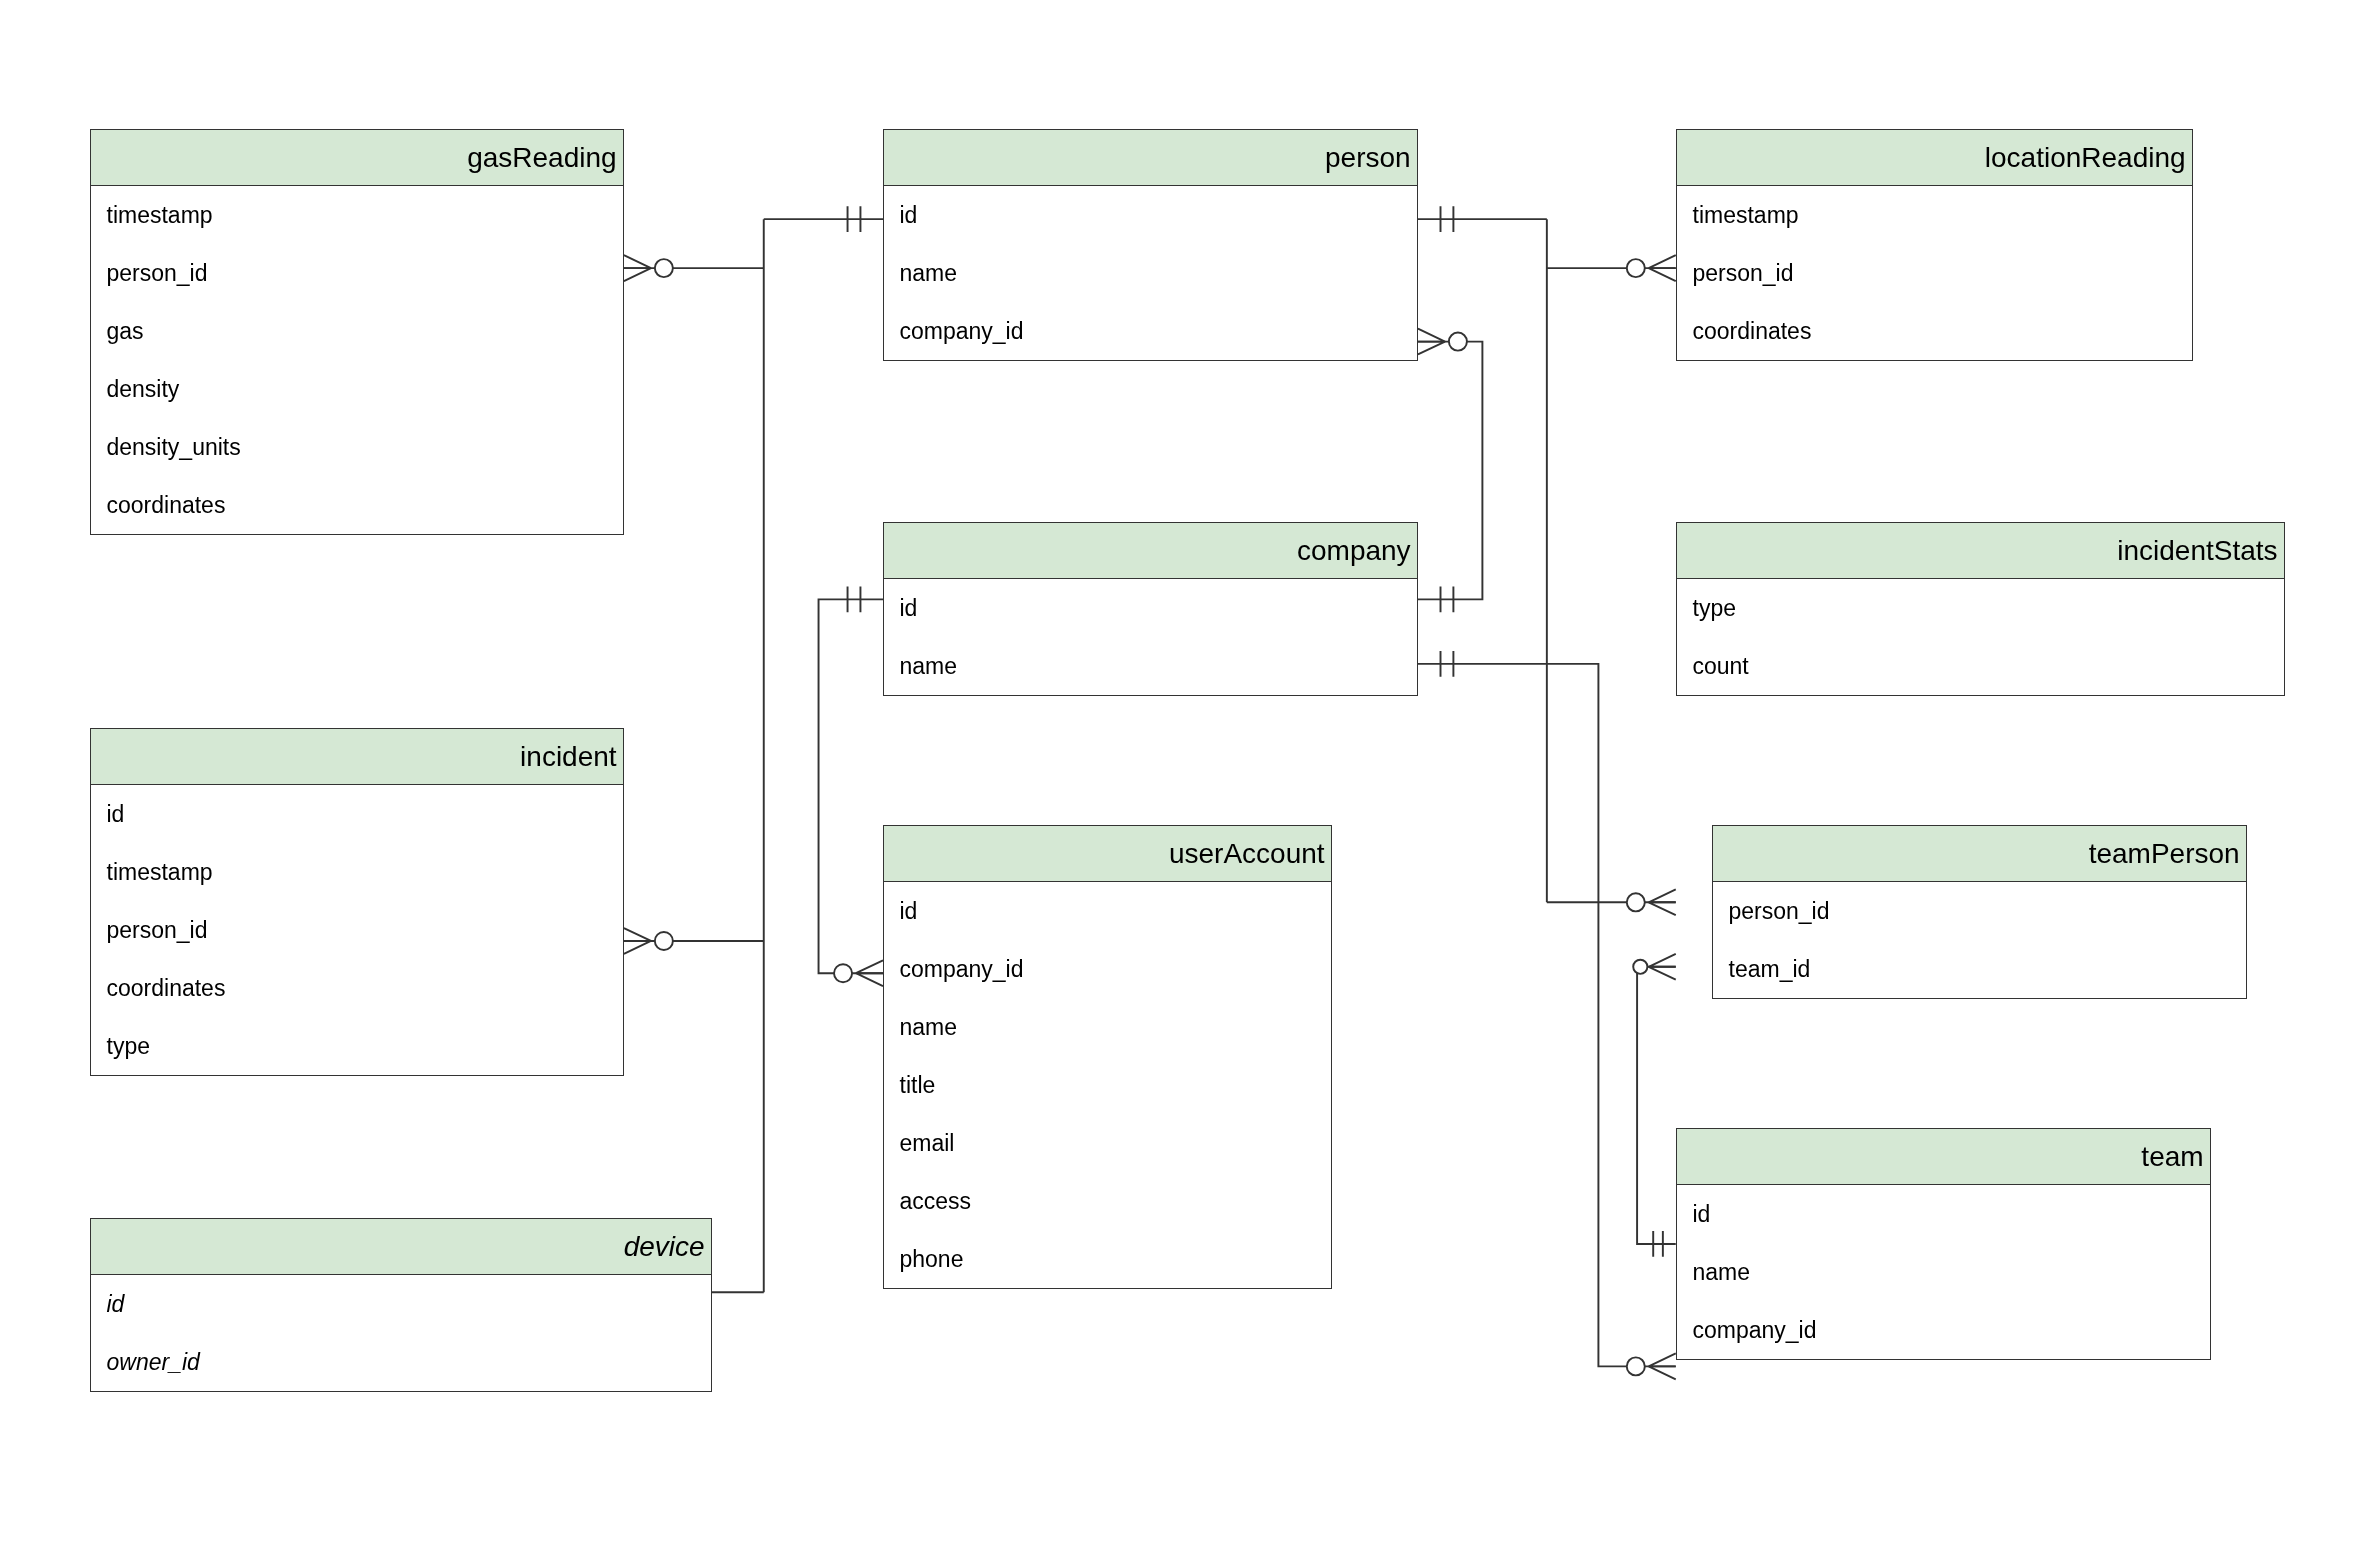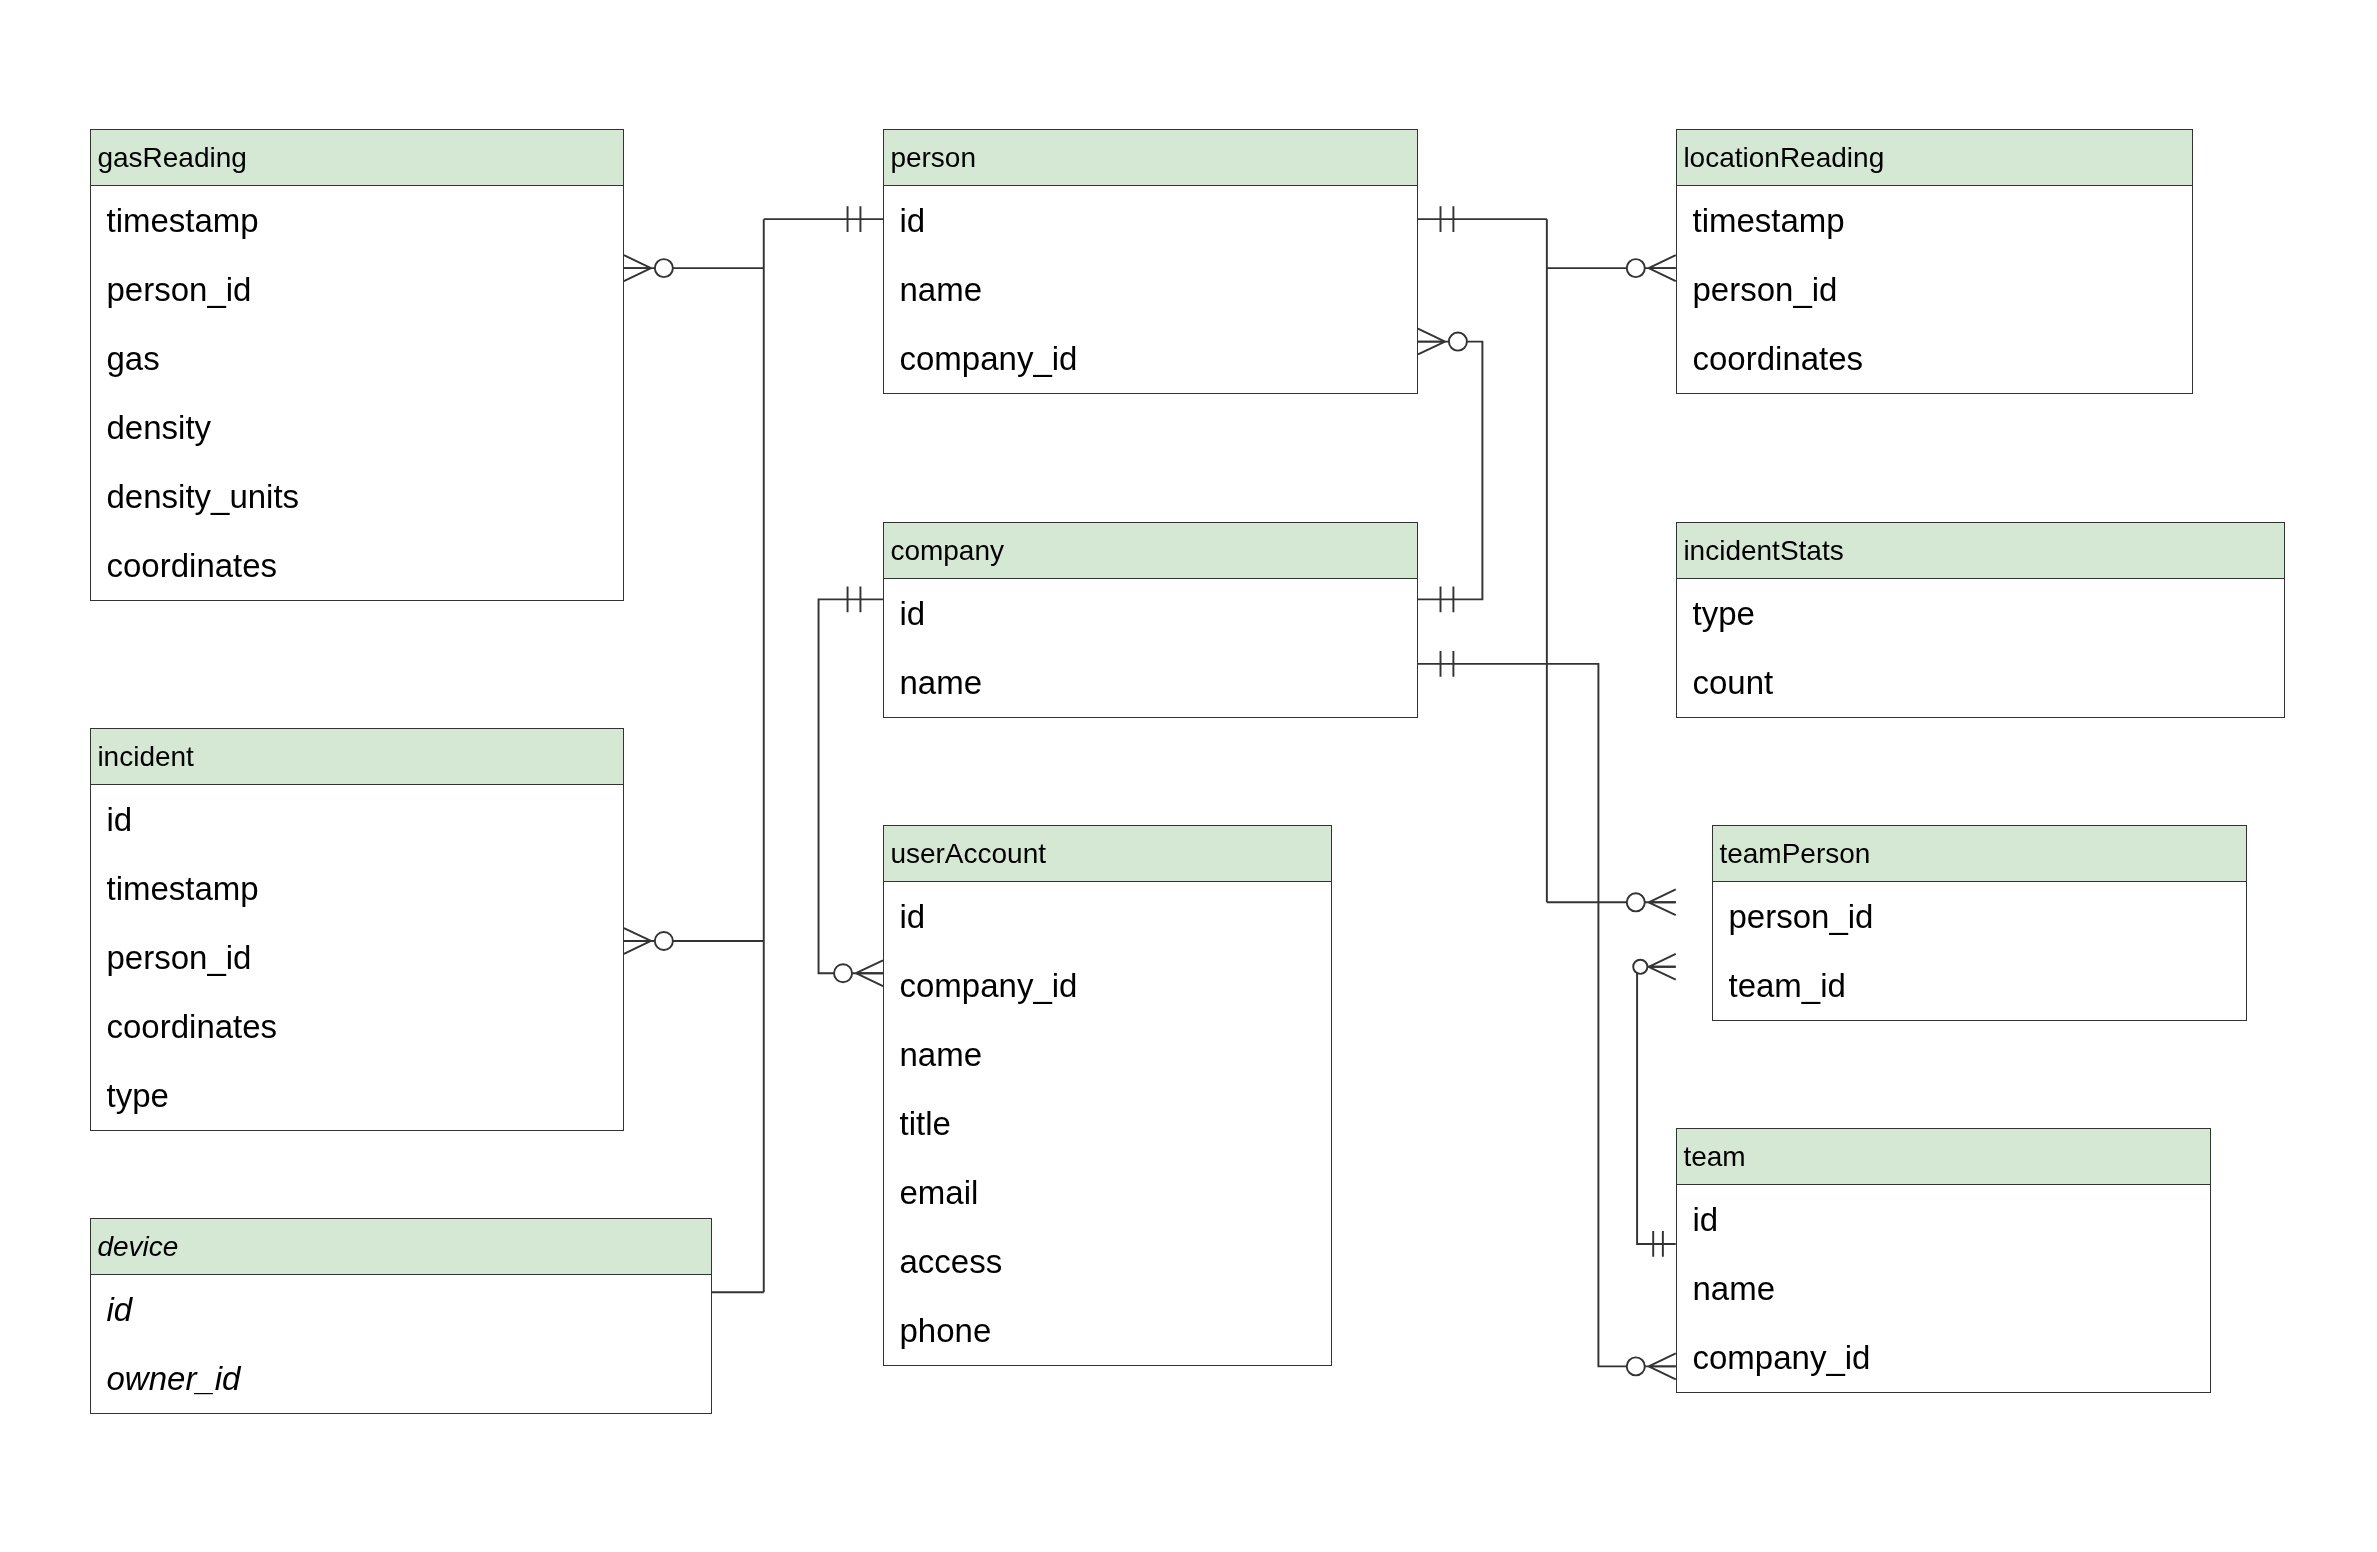--- a/index.html
+++ b/index.html
@@ -23,27 +23,27 @@
   }
   .entity {
     position: absolute;
     border: 1.3px solid #333;
     background: #ffffff;
     box-sizing: border-box;
   }
   .entity-header {
     background: #d5e8d4;
     border-bottom: 1.3px solid #333;
-    text-align: left;
+    text-align: right;
     font-size: 28px;
     padding: 11.6px 6.4px;
     box-sizing: border-box;
   }
   .entity-attr {
-    font-size: 33px;
+    font-size: 23px;
     padding: 15.5px 15.5px;
     box-sizing: border-box;
   }
 </style>
 </head>
 <body>
 
 <div class="canvas">
 
   <svg class="connectors" viewBox="0 0 3688 2408">

